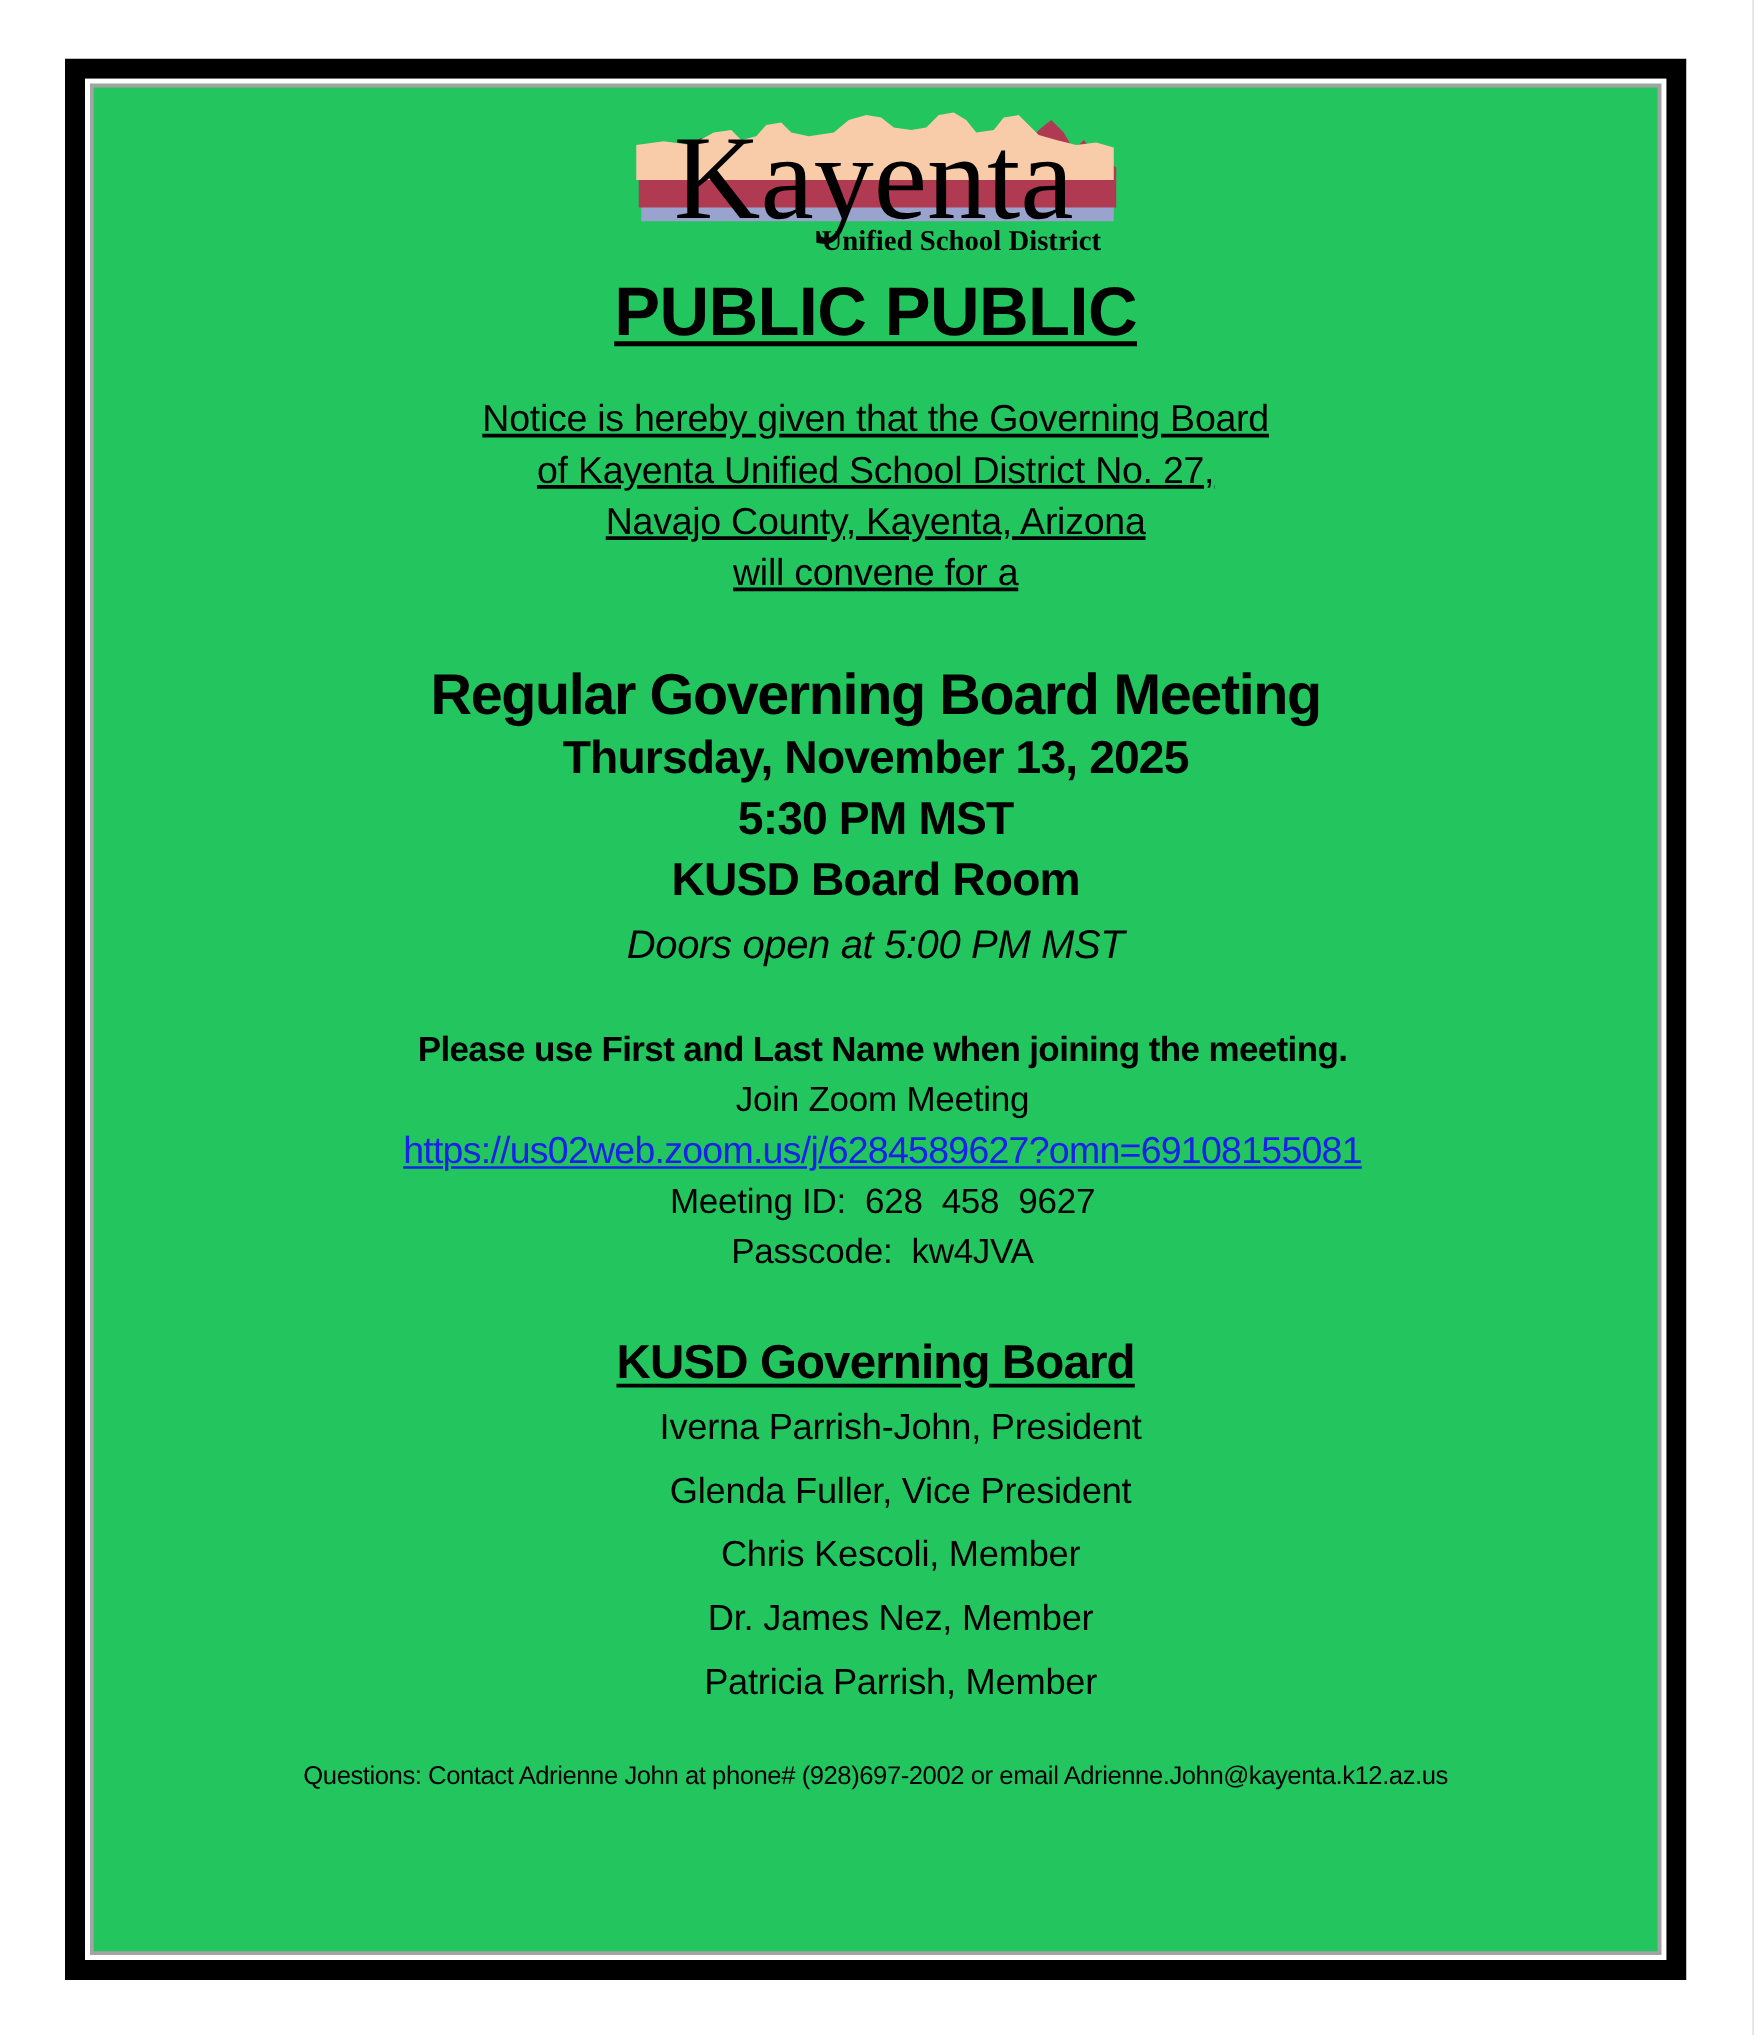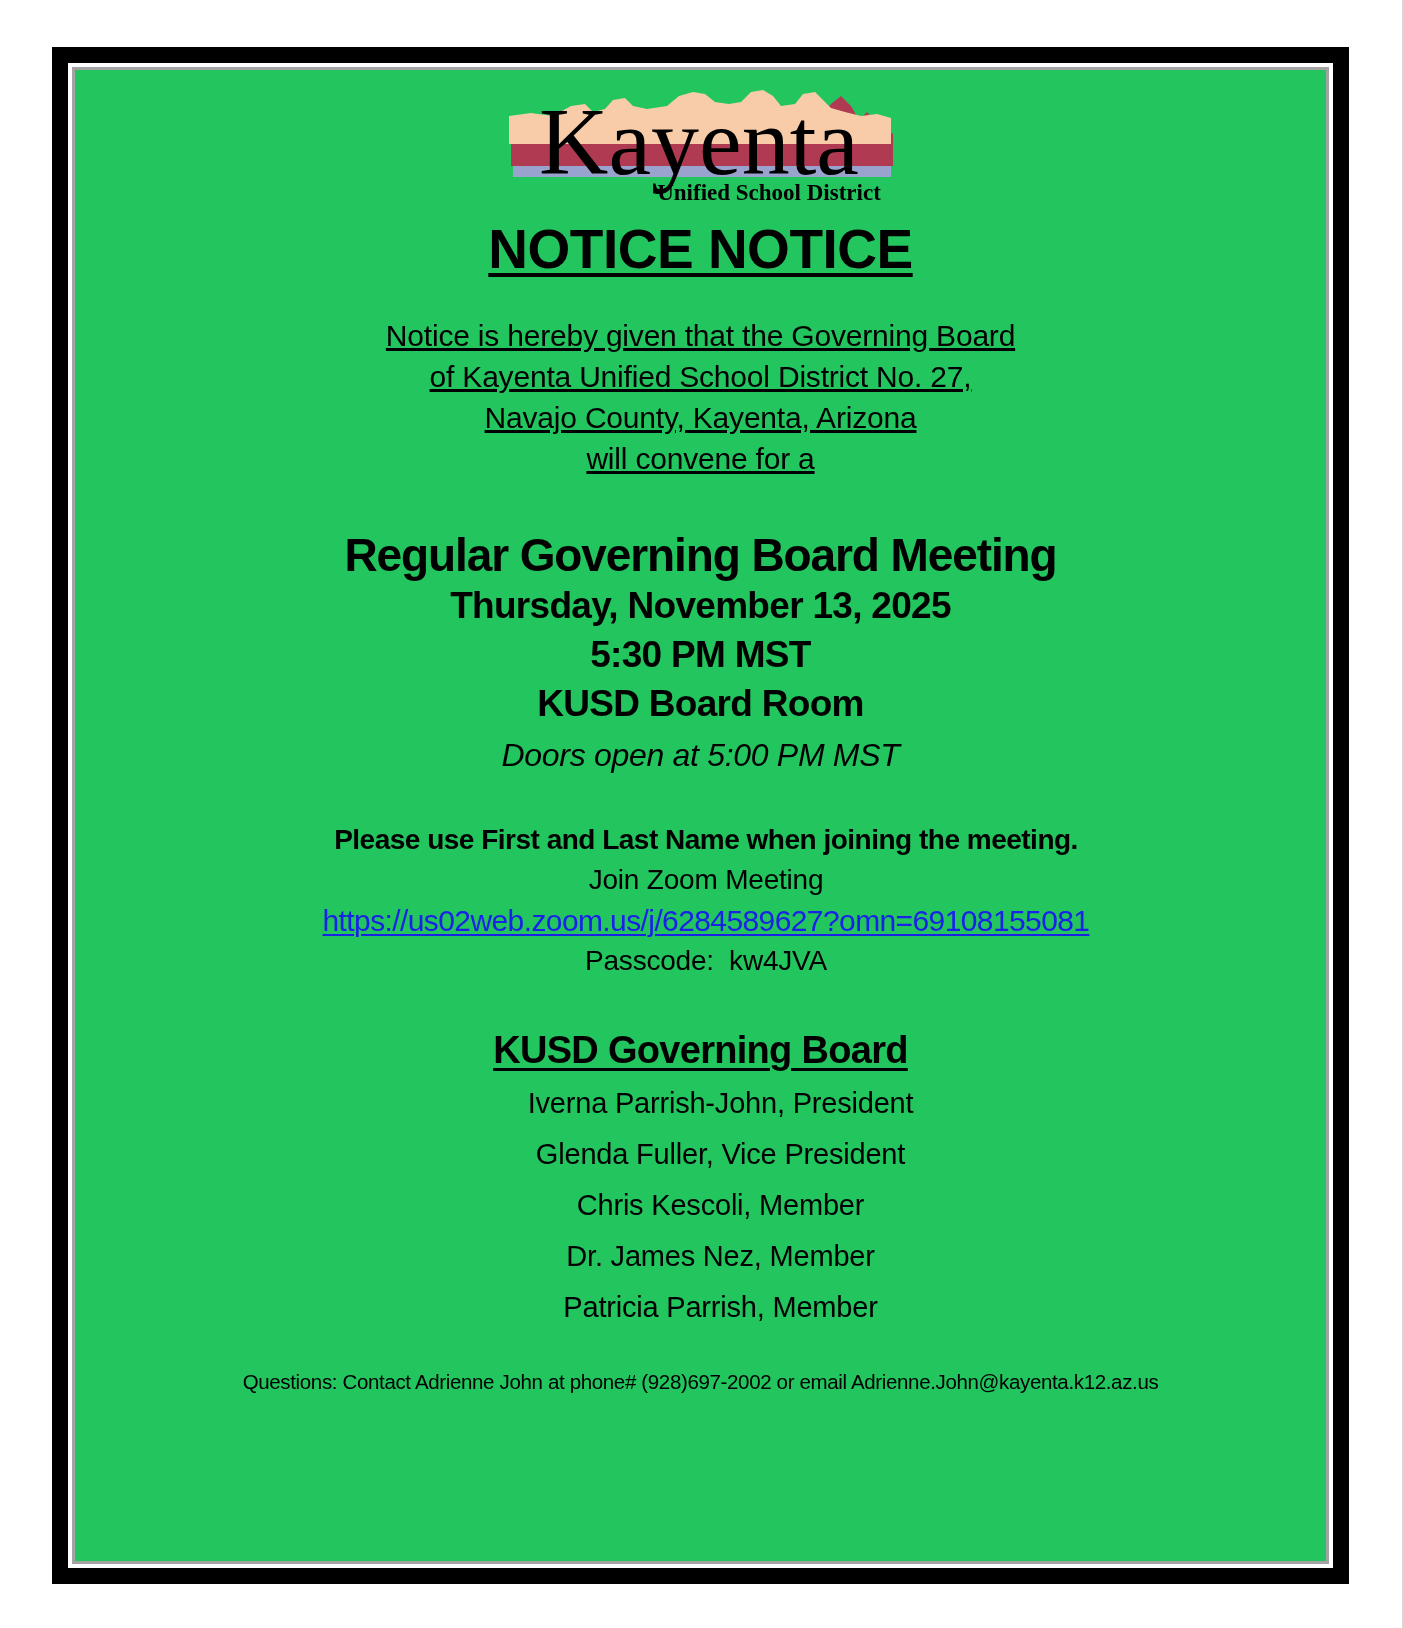--- a/index.html
+++ b/index.html
@@ -217,39 +217,40 @@
               <path d="M8,62 L8,34 L30,31 L52,34 L70,24 L84,22 L92,30 L104,27 L112,18 L124,16
                        L132,24 L146,27 L166,24 L178,14 L192,10 L204,12 L214,20 L228,22 L240,20
                        L250,10 L262,8 L272,14 L280,24 L294,22 L302,12 L314,10 L322,18 L330,26
                        L344,30 L360,34 L376,32 L390,36 L390,62 Z" fill="#F8CCA8"></path>
 
               <text x="198" y="92" text-anchor="middle" font-family="'Liberation Serif', serif" font-size="96" fill="#000000">Kayenta</text>
               <text x="268" y="118" text-anchor="middle" font-family="'Liberation Serif', serif" font-size="23" font-weight="bold" fill="#000000">Unified School District</text>
             </svg>
           </div>
 
-          <div class="public-notice">NOTICE NOTICE</div>
+          <div class="public-notice">PUBLIC PUBLIC</div>
 
           <div class="intro">
             <div>Notice is hereby given that the Governing Board</div>
             <div>of Kayenta Unified School District No. 27,</div>
             <div>Navajo County, Kayenta, Arizona</div>
             <div>will convene for a</div>
           </div>
 
           <div class="meeting-title">Regular Governing Board Meeting</div>
           <div class="meeting-date">Thursday, November 13, 2025</div>
           <div class="meeting-time">5:30 PM MST</div>
           <div class="meeting-place">KUSD Board Room</div>
           <div class="doors">Doors open at 5:00 PM MST</div>
 
           <div class="zoom-block">
             <div class="zoom-note">Please use First and Last Name when joining the meeting.</div>
             <div class="zoom-join">Join Zoom Meeting</div>
             <a class="zoom-link" href="#">https://us02web.zoom.us/j/6284589627?omn=69108155081</a>
+            <div class="zoom-id">Meeting ID:  628  458  9627</div>
             <div class="zoom-pass">Passcode:  kw4JVA</div>
           </div>
 
           <div class="board-heading">KUSD Governing Board</div>
           <div class="board-list">
             <div class="board-member">Iverna Parrish-John, President</div>
             <div class="board-member">Glenda Fuller, Vice President</div>
             <div class="board-member">Chris Kescoli, Member</div>
             <div class="board-member">Dr. James Nez, Member</div>
             <div class="board-member">Patricia Parrish, Member</div>

